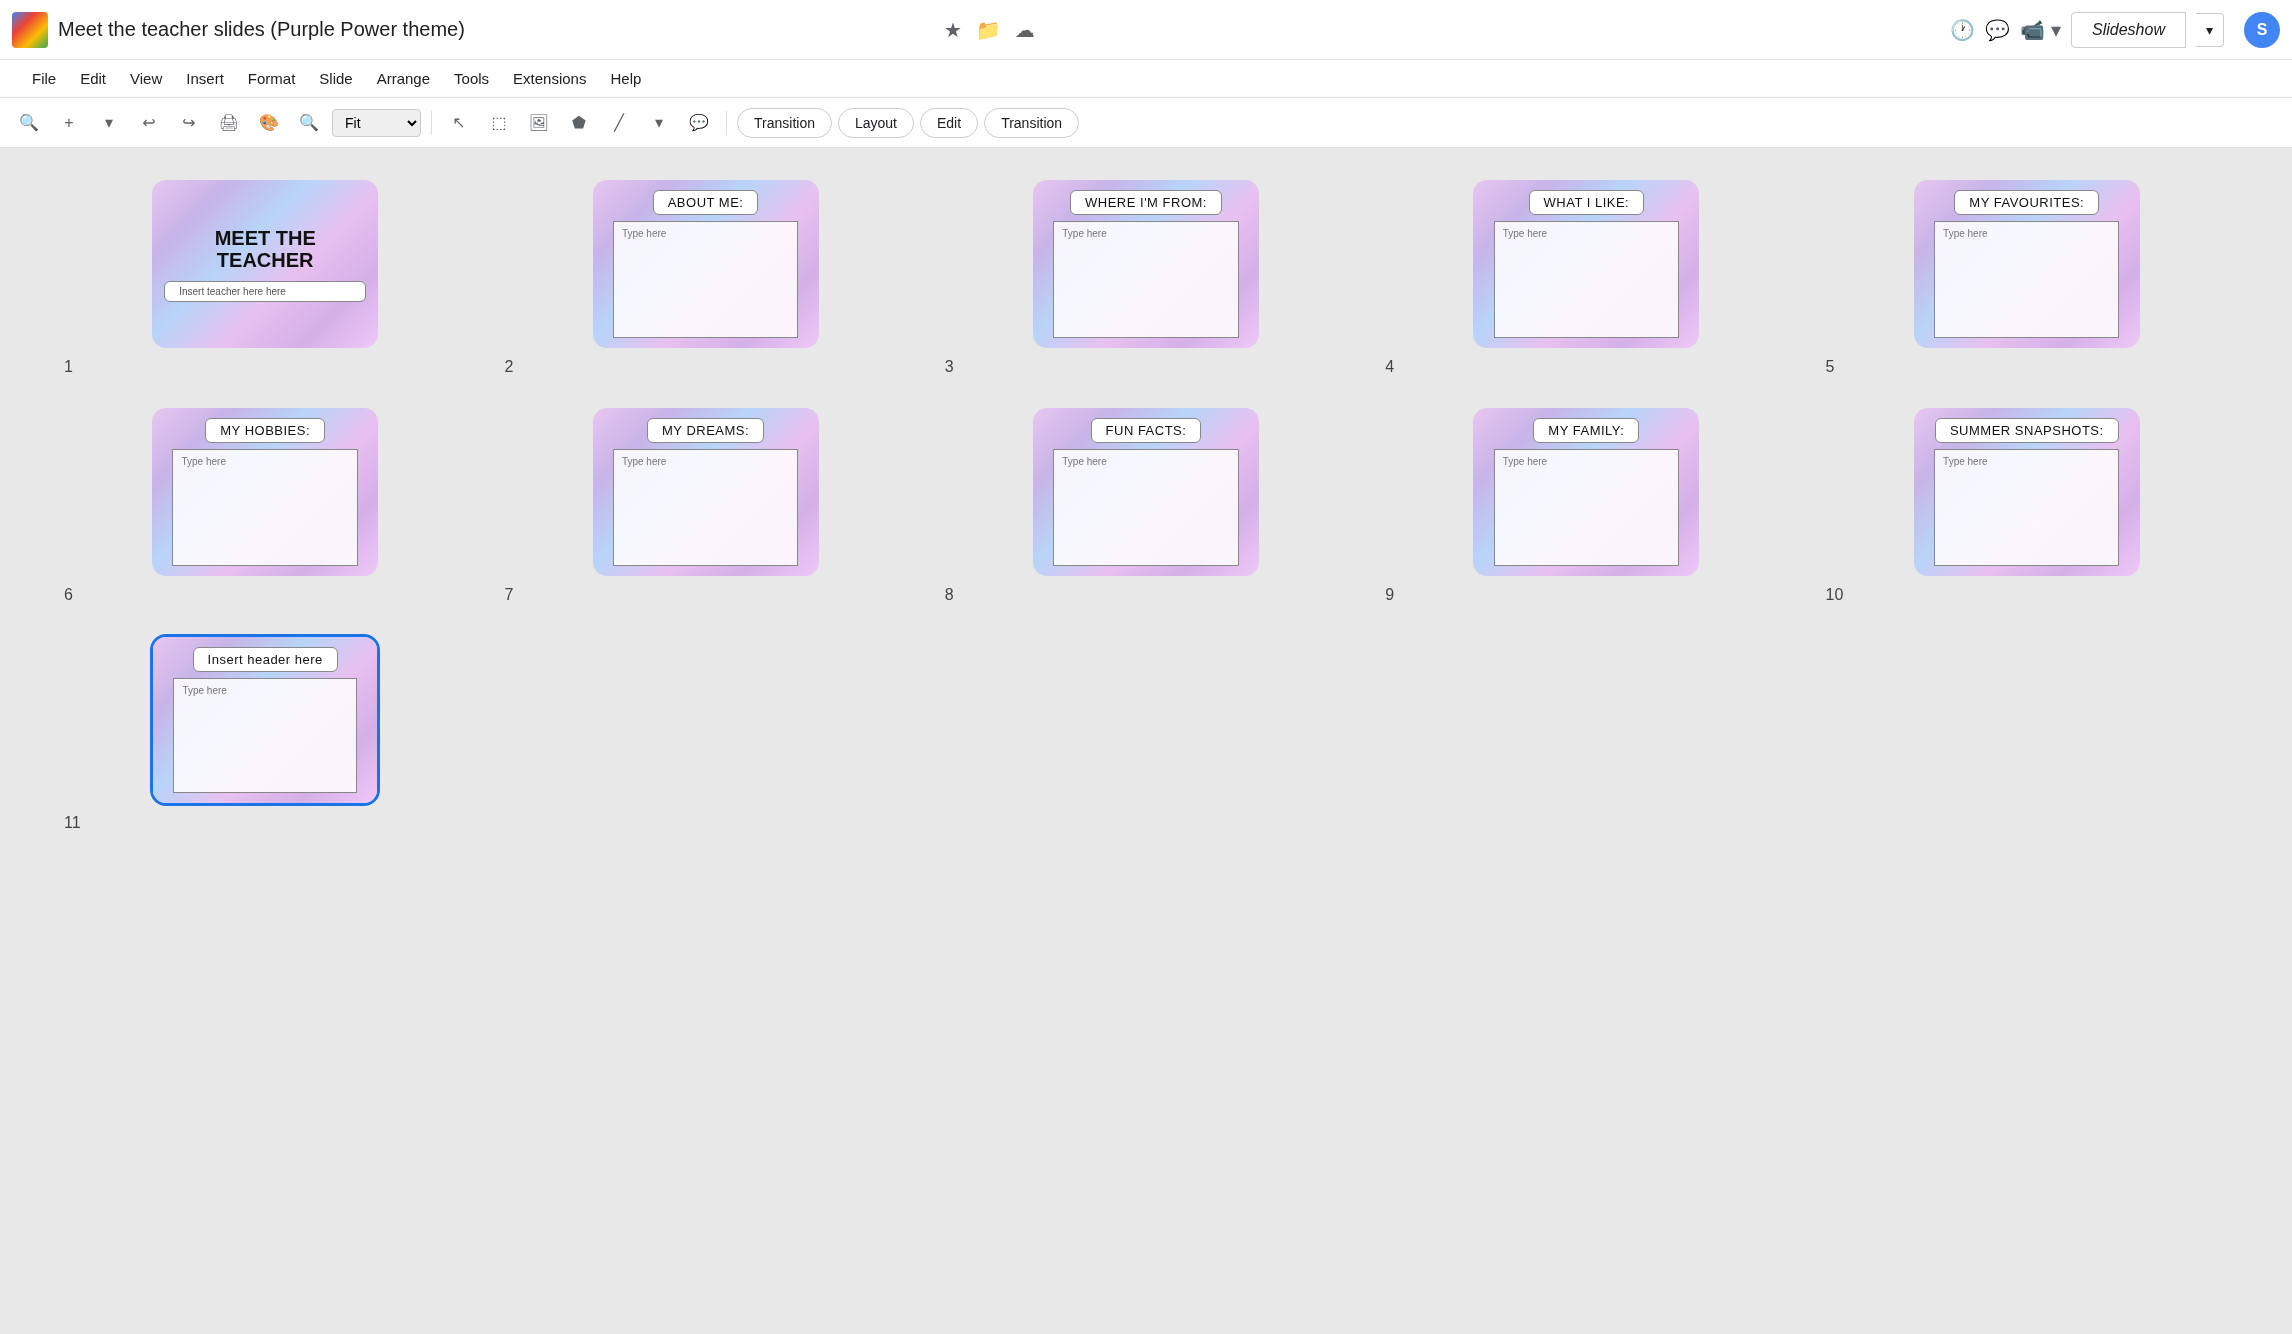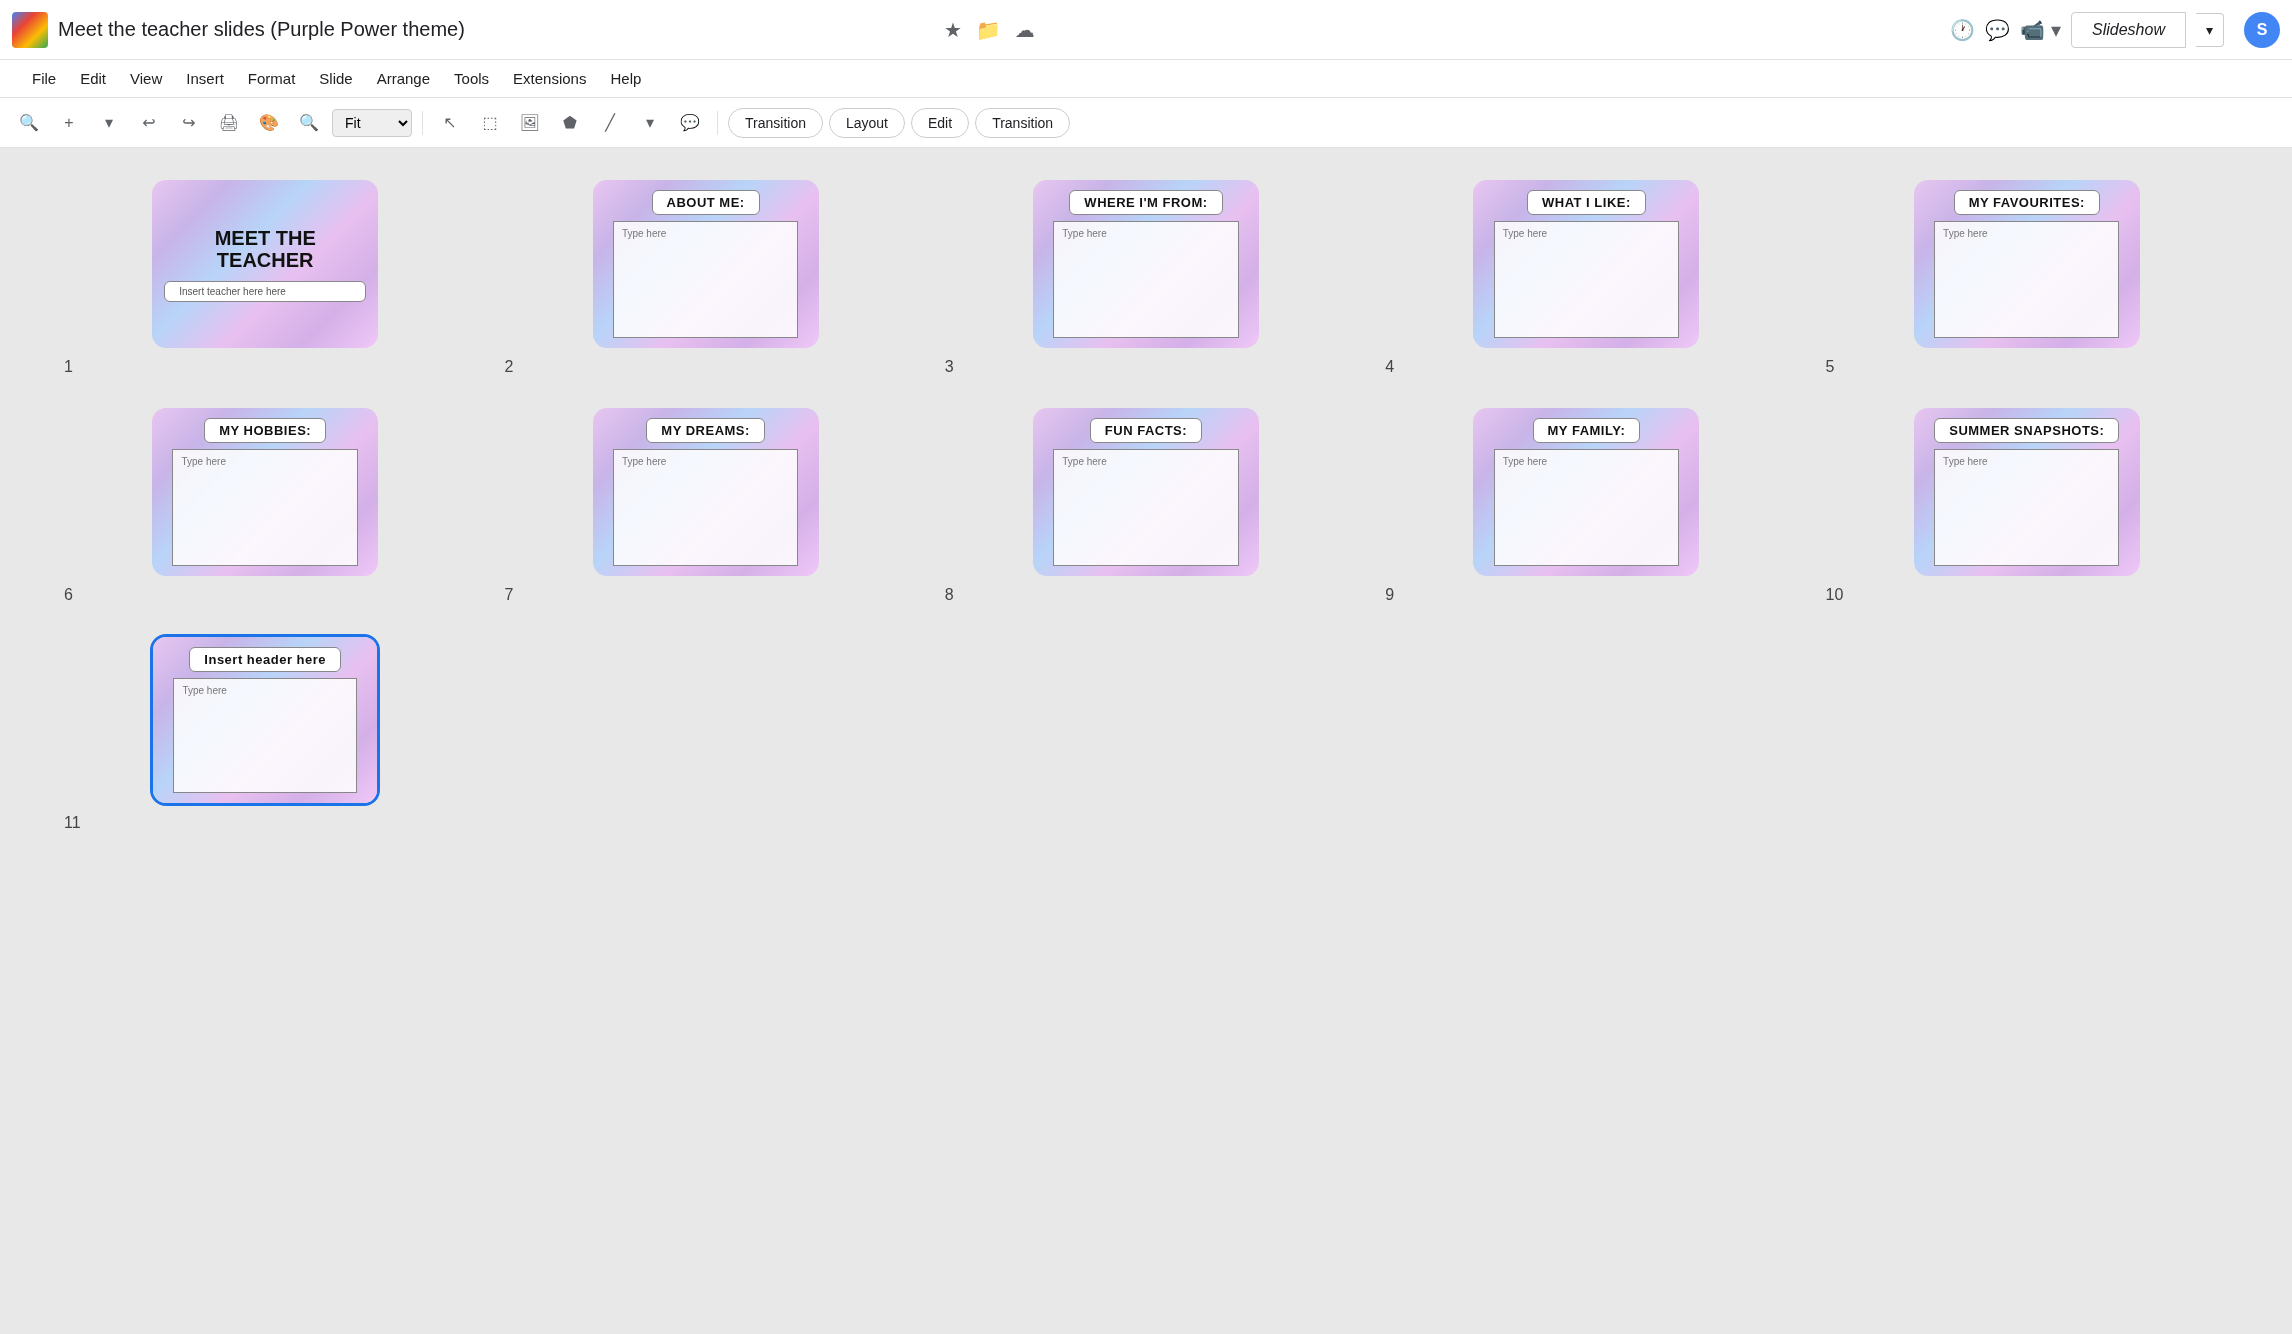--- a/index.html
+++ b/index.html
@@ -125,21 +125,21 @@
       height: 24px;
       background: #e0e0e0;
       margin: 0 4px;
     }
     #zoom-select {
       border: 1px solid #ccc;
       border-radius: 4px;
       padding: 4px 8px;
       font-size: 14px;
       cursor: pointer;
-      width: 80px;
+      width: 89px;
     }
     .toolbar-action-btn {
       padding: 6px 16px;
       border: 1px solid #ccc;
       border-radius: 20px;
       background: #fff;
       font-size: 14px;
       cursor: pointer;
       color: #202124;
     }
@@ -203,21 +203,21 @@
       align-items: center;
       padding: 10px;
     }
 
     .slide-header-box {
       background: #fff;
       border: 1.5px solid #888;
       border-radius: 6px;
       padding: 4px 14px;
       font-size: 13px;
-      font-weight: bold;
+      font-weight: normal;
       font-family: 'Arial Black', sans-serif;
       color: #111;
       letter-spacing: 0.5px;
       text-align: center;
       margin-bottom: 6px;
     }
 
     .slide-text-box {
       background: rgba(255,255,255,0.85);
       border: 1.5px solid #888;

